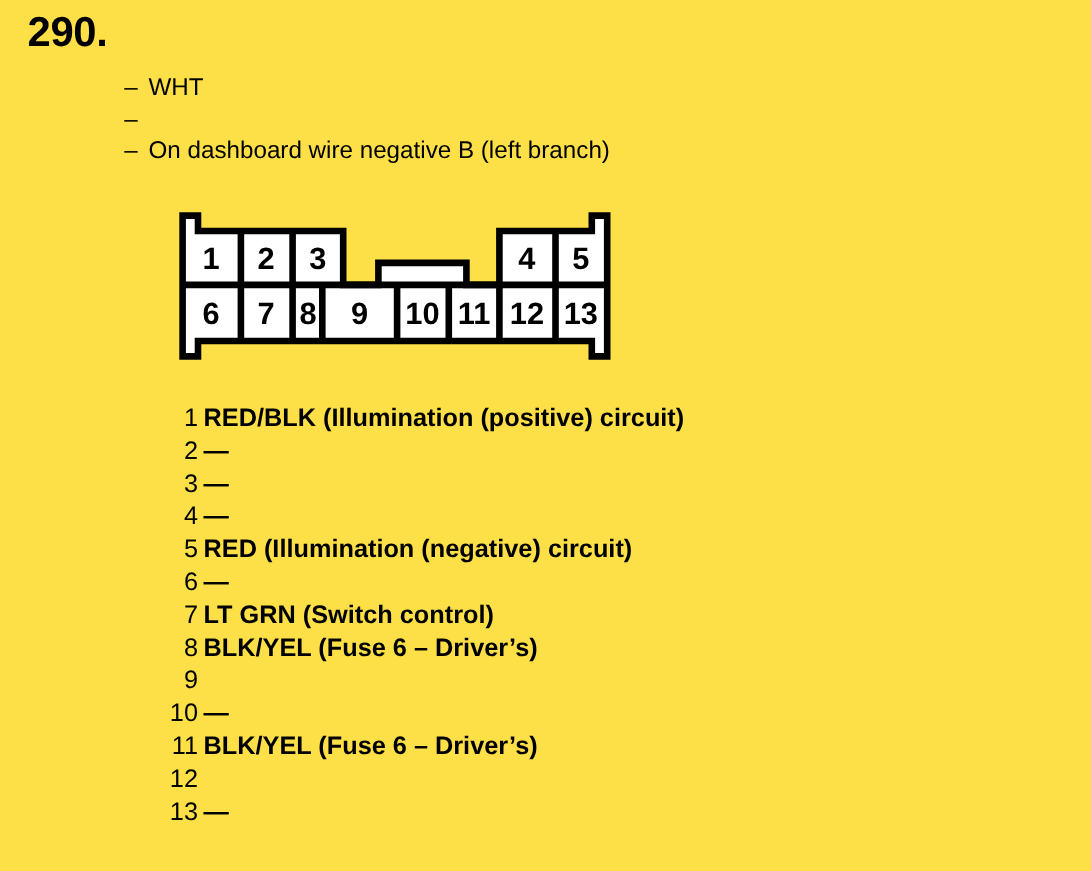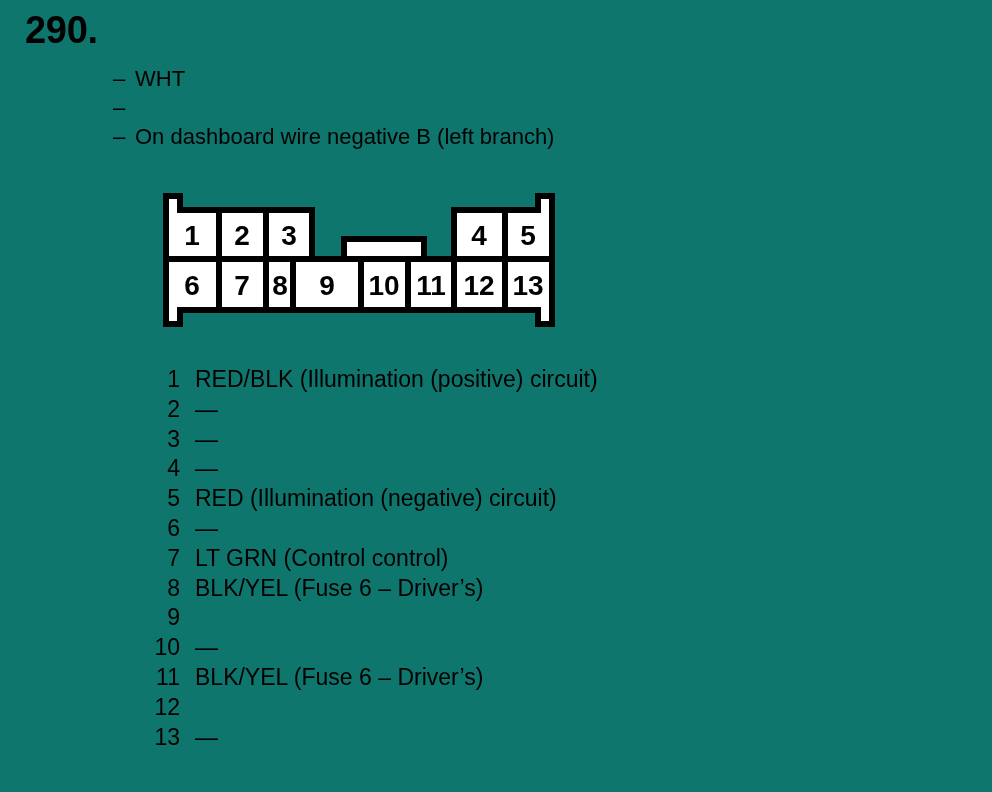--- a/index.html
+++ b/index.html
@@ -1,20 +1,20 @@
 <!DOCTYPE html>
 <html><head>
 <meta charset="utf-8">
 <style>
   html, body { margin: 0; padding: 0; }
   .page {
     position: relative;
     width: 992px;
     height: 792px;
-    background: #0f766e;
+    background: #fde047;
     color: #000000;
     font-family: "Liberation Sans", sans-serif;
     overflow: hidden;
   }
 
   
   .header-row {
     position: absolute;
     left: 25px;
     top: 8px;
@@ -64,21 +64,21 @@
 
   
   .pinlist {
     position: absolute;
     left: 146px;
     top: 365px;
     font-size: 23px;
   }
   .pin-row { display: flex; line-height: 29.8px; white-space: nowrap; }
   .pin-num { width: 34px; flex: 0 0 auto; text-align: right; }
-  .pin-desc { margin-left: 15px; }
+  .pin-desc { margin-left: 5px; font-weight: bold; }
 </style>
 </head>
 <body>
 
 <div class="page">
 
   <div class="header-row">
     <span class="item-number">290.</span>
   </div>
 
@@ -134,21 +134,21 @@
     <div class="pin-row">
       <span class="pin-num">5</span>
       <span class="pin-desc">RED (Illumination (negative) circuit)</span>
     </div>
     <div class="pin-row">
       <span class="pin-num">6</span>
       <span class="pin-desc">—</span>
     </div>
     <div class="pin-row">
       <span class="pin-num">7</span>
-      <span class="pin-desc">LT GRN (Control control)</span>
+      <span class="pin-desc">LT GRN (Switch control)</span>
     </div>
     <div class="pin-row">
       <span class="pin-num">8</span>
       <span class="pin-desc">BLK/YEL (Fuse 6 – Driver’s)</span>
     </div>
     <div class="pin-row">
       <span class="pin-num">9</span>
     </div>
     <div class="pin-row">
       <span class="pin-num">10</span>

